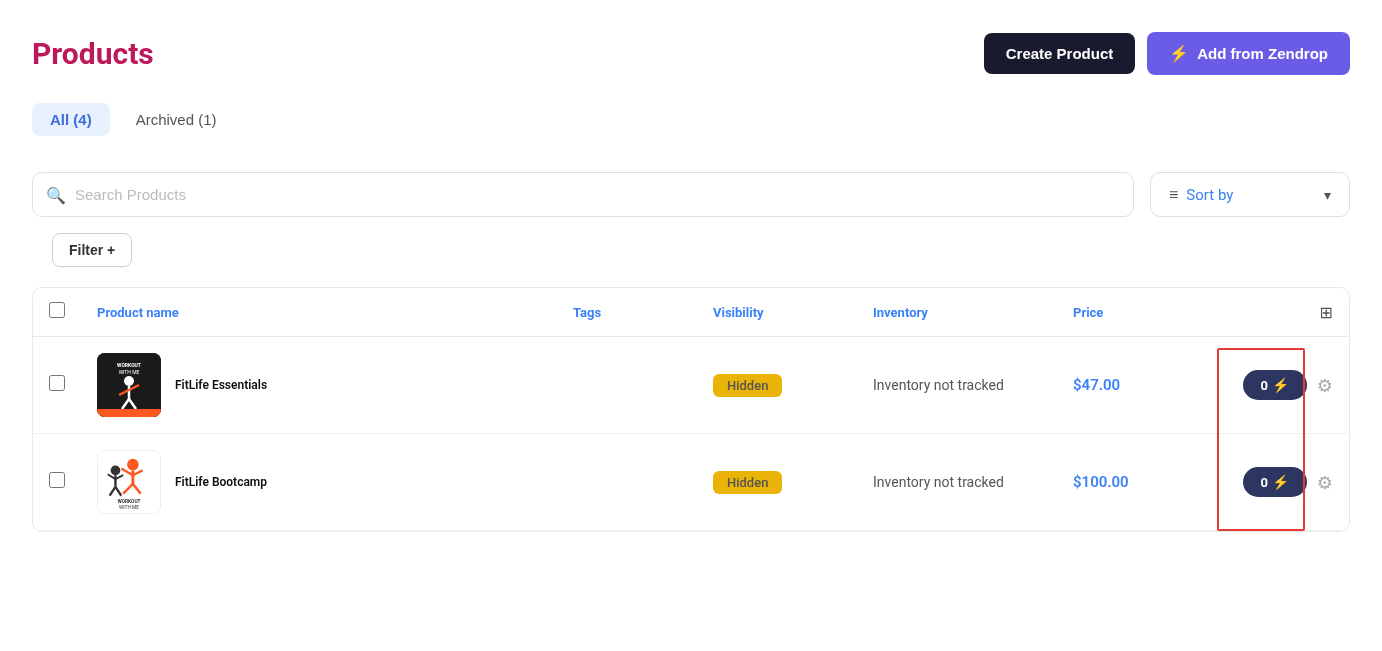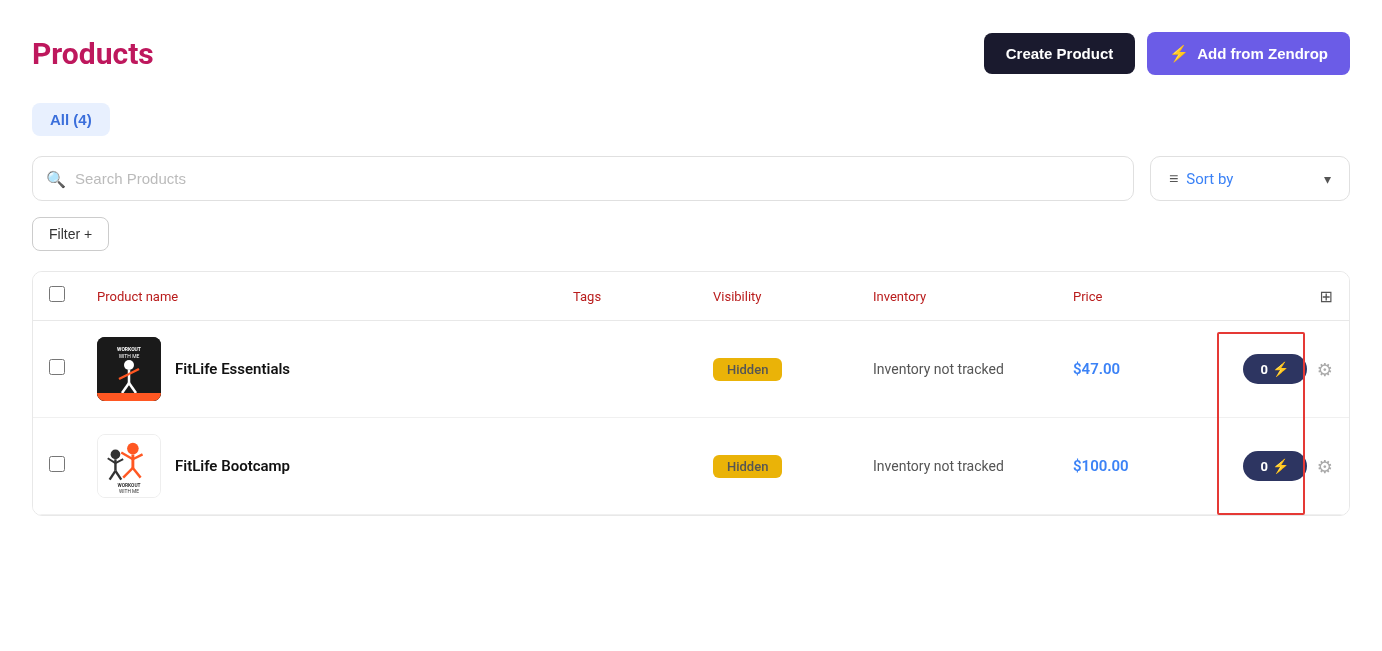--- a/index.html
+++ b/index.html
@@ -51,21 +51,21 @@
       gap: 8px;
     }
     .zendrop-icon {
       font-size: 16px;
     }
 
     
     .tabs {
       display: flex;
       gap: 8px;
-      margin-bottom: 20px;
+      margin-bottom: 36px;
     }
     .tab {
       padding: 8px 18px;
       border-radius: 8px;
       font-size: 15px;
       font-weight: 500;
       cursor: pointer;
       border: none;
       background: transparent;
       color: #555;
@@ -137,41 +137,42 @@
       display: flex;
       align-items: center;
       gap: 6px;
       border: 1.5px solid #ccc;
       border-radius: 8px;
       padding: 8px 16px;
       font-size: 14px;
       color: #333;
       background: #fff;
       cursor: pointer;
-      font-weight: 400;
+      font-weight: 700;
+      margin-left: 20px;
     }
 
     
     .table-container {
       border: 1.5px solid #e8e8e8;
       border-radius: 10px;
       overflow: hidden;
     }
     .table-header {
       display: grid;
       grid-template-columns: 48px 1fr 140px 160px 200px 140px 120px;
       align-items: center;
       padding: 14px 16px;
       border-bottom: 1.5px solid #e8e8e8;
       background: #fff;
     }
     .col-header {
       font-size: 13px;
-      font-weight: 400;
-      color: #b91c1c;
+      font-weight: 700;
+      color: #3b82f6;
     }
     .col-actions {
       display: flex;
       justify-content: flex-end;
     }
     .grid-icon {
       color: #555;
       font-size: 16px;
       cursor: pointer;
     }
@@ -210,21 +211,21 @@
     }
     
     .thumb-essentials {
       background: #1a1a1a;
     }
     .thumb-bootcamp {
       background: #fff;
       border: 1px solid #eee;
     }
     .product-name {
-      font-size: 15px;
+      font-size: 12px;
       font-weight: 600;
       color: #111;
     }
     .visibility-badge {
       display: inline-block;
       background: #eab308;
       color: #555;
       border-radius: 6px;
       padding: 4px 14px;
       font-size: 13px;
@@ -284,20 +285,23 @@
     <button class="btn-zendrop">
       <span class="zendrop-icon">⚡</span>
       <span>Add from Zendrop</span>
     </button>
   </div>
 </div>
 
 <div class="tabs">
   <button class="tab active">
     <span>All (4)</span>
+  </button>
+  <button class="tab">
+    <span>Archived (1)</span>
   </button>
 </div>
 
 <div class="search-sort-row">
   <div class="search-container">
     <span class="search-icon-wrap">🔍</span>
     <input class="search-input" type="text" placeholder="Search Products" style="">
   </div>
   <div class="sort-container">
     <span class="sort-icon">≡</span>

